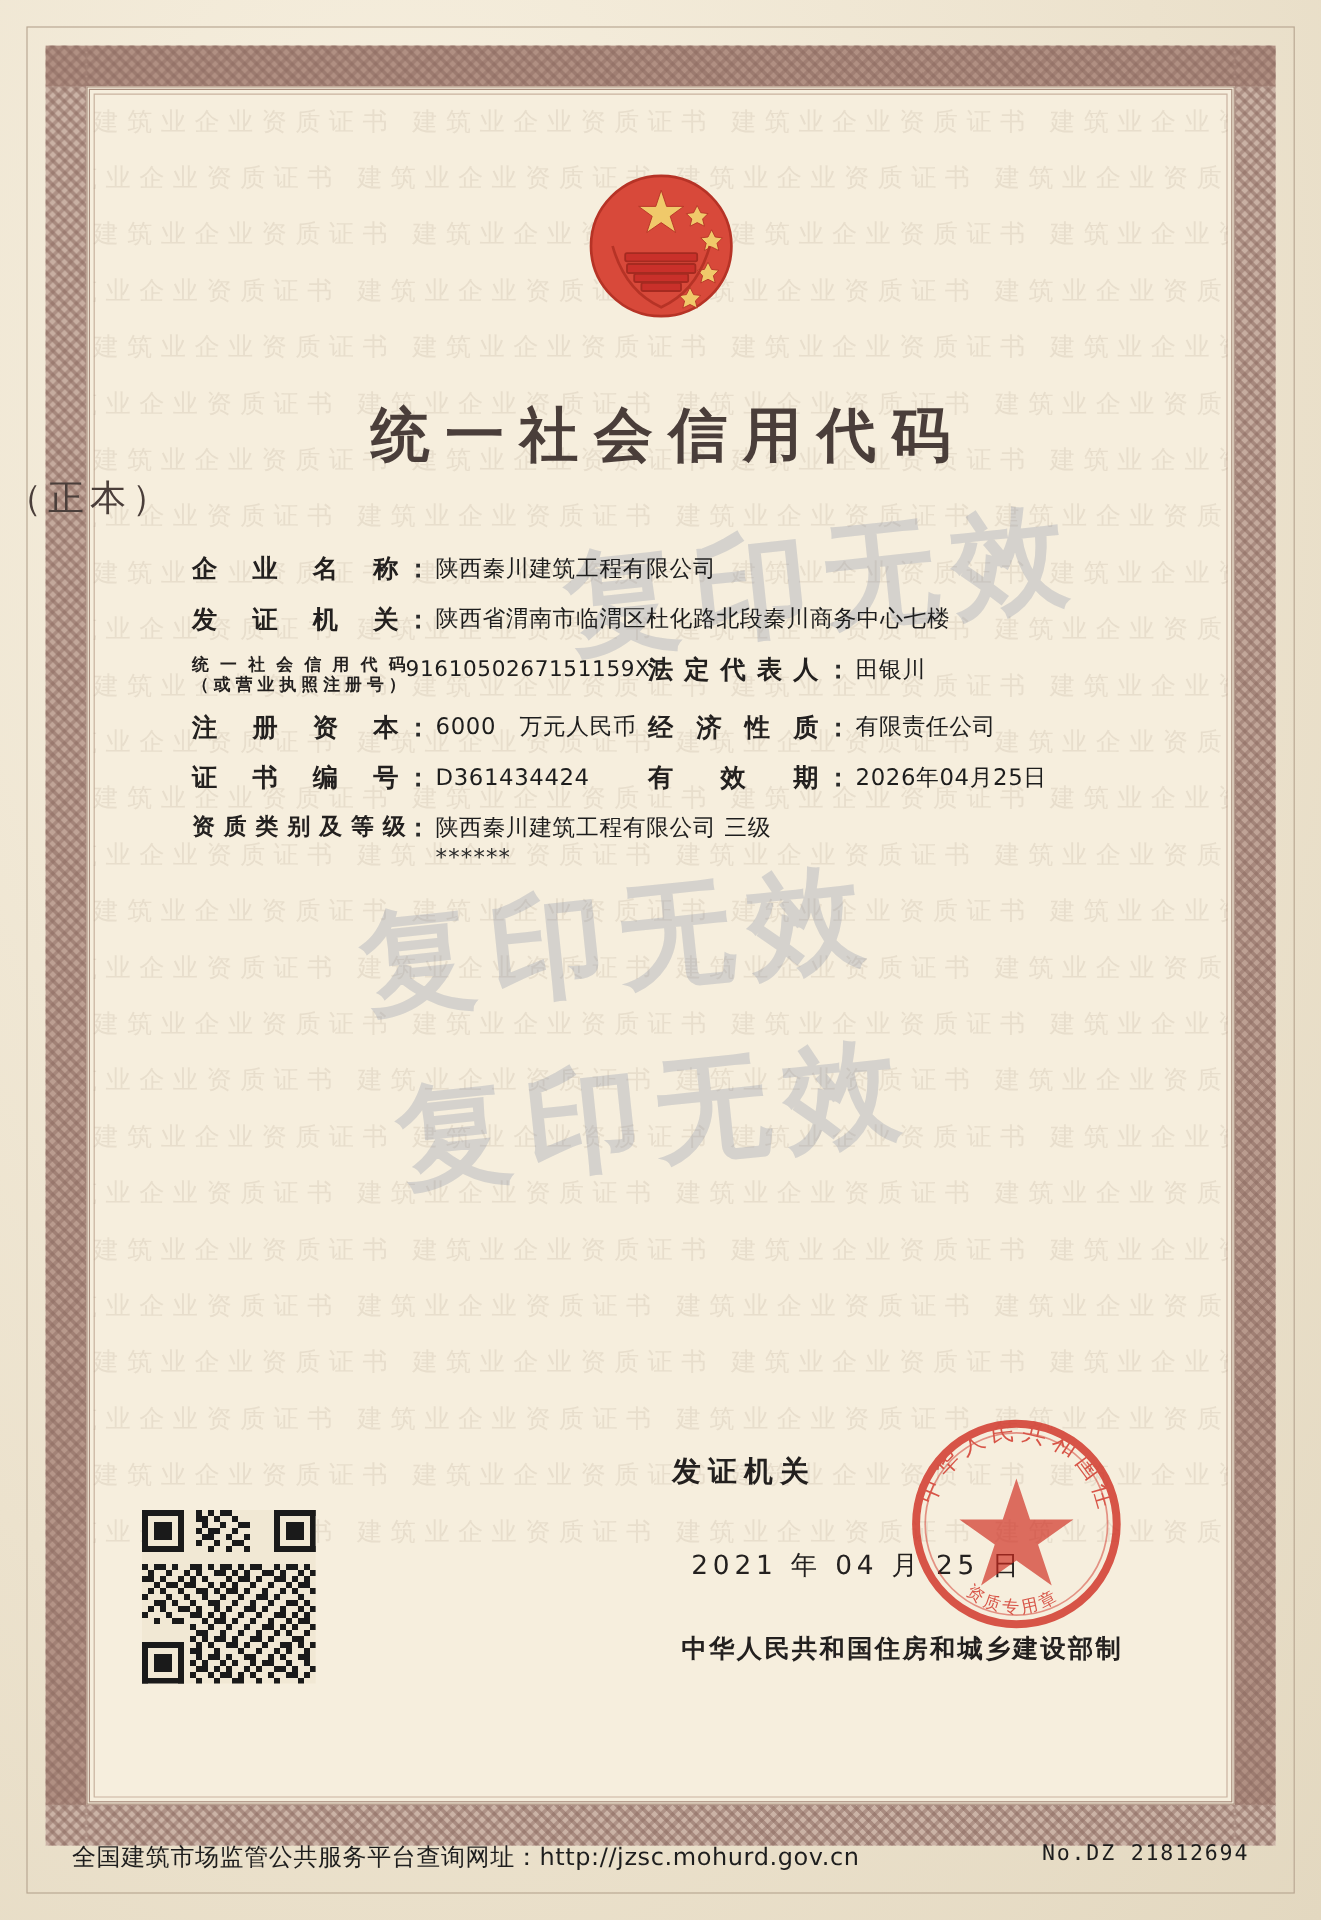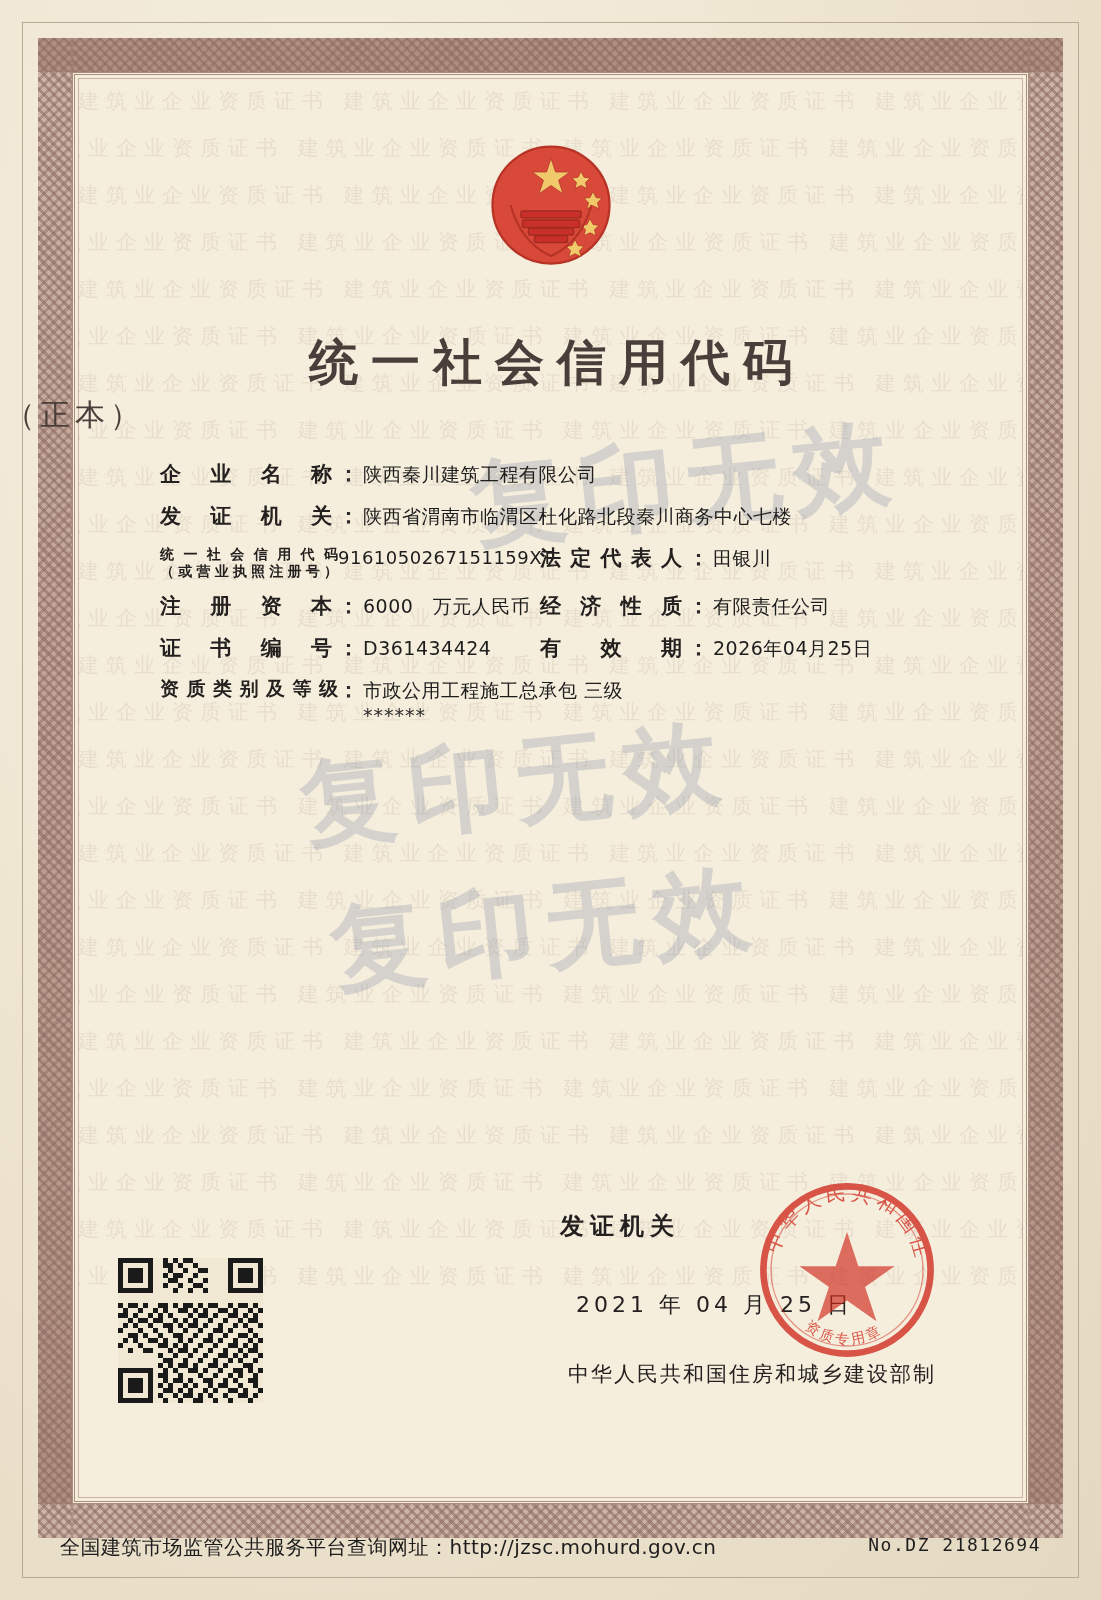--- a/index.html
+++ b/index.html
@@ -192,20 +192,21 @@
     margin-top: 48px;
     font-size: 22px;
     letter-spacing: 4px;
     padding-left: 16px;
   }
   #issuer-org {
     margin-top: 40px;
     font-size: 21px;
     letter-spacing: 2px;
     padding-left: 8px;
+    font-weight: bold;
   }
 
   
   #seal {
     position: absolute;
     left: 752px;
     top: 1175px;
     width: 190px;
     height: 190px;
     opacity: .78;
@@ -364,21 +365,21 @@
         <span class="flabel">有效期</span>
         <span class="fcolon">：</span>
         <span class="fvalue">2026年04月25日</span>
       </div>
     </div>
 
     <div class="field-row">
       <span class="flabel" style="letter-spacing:0; font-size:19px;">资质类别及等级</span>
       <span class="fcolon">：</span>
       <span>
-        <span class="fvalue">市政公用工程施工总承包  三级</span><br>
+        <span class="fvalue">陕西秦川建筑工程有限公司  三级</span><br>
         <span class="value-stars">******</span>
       </span>
     </div>
 
   </div>
 
   <div id="issuer-block">
     <div id="issuer-line">发证机关</div>
     <div id="issue-date-line">2021 年 04 月 25 日</div>
     <div id="issuer-org">中华人民共和国住房和城乡建设部制</div>

